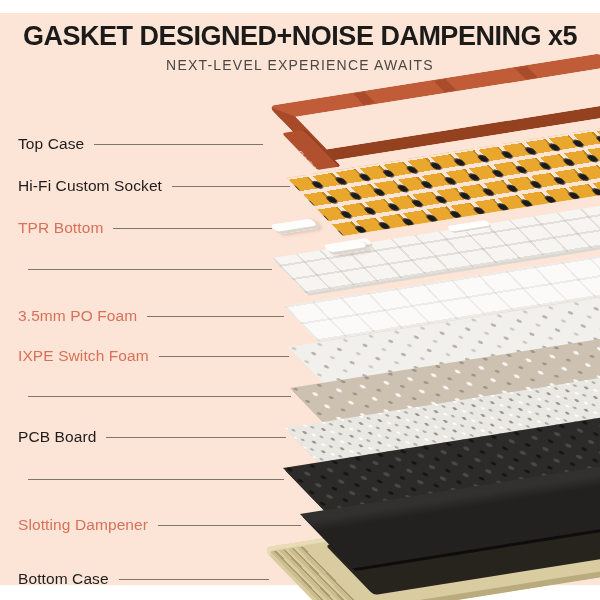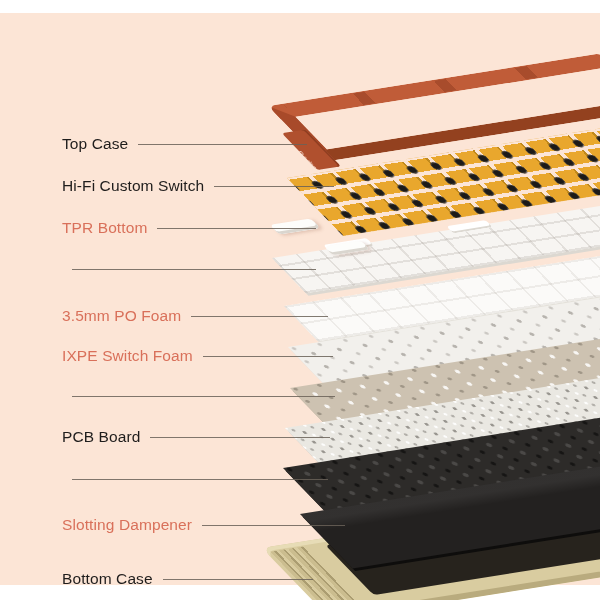--- a/index.html
+++ b/index.html
@@ -8,21 +8,21 @@
 
   
   #panel { position:absolute; left:0; top:13px; width:600px; height:572px; background:#fce5d6; }
 
   
   #header { position:absolute; top:21px; left:0; width:600px; text-align:center; z-index:30; }
   #title { font-size:27px; font-weight:bold; color:#1d1b1a; letter-spacing:-0.5px; }
   #subtitle { margin-top:5px; font-size:14px; font-weight:normal; color:#4a4745; letter-spacing:1.2px; }
 
   
-  .lrow { position:absolute; left:18px; height:20px; display:flex; align-items:center; z-index:40;margin-left:44px; }
+  .lrow { position:absolute; left:18px; height:20px; display:flex; align-items:center; z-index:40; }
   .ltxt { font-size:15.5px; font-weight:500; color:#1f1d1c; letter-spacing:0.1px; white-space:nowrap; }
   .ltxt.accent { color:#d9705a; }
   .leader { flex:1; margin-left:10px; border-top:1.5px solid #6a6258; opacity:0.85; }
 
   
   .ply { position:absolute; transform-origin:0 0; transform:rotate(-9deg) skewX(35deg); z-index:10; }
 
   
   #topcase { left:268px; top:106px; width:338px; height:64px;
     border:12px solid #b25130; border-top-width:15px; border-left-width:15px;
@@ -106,20 +106,24 @@
     background-image:linear-gradient(180deg, rgba(255,255,255,0.07) 0 8px, transparent 20px);
     box-shadow:0 3px 0 #0e0d0c; z-index:11; }
 </style>
 </head>
 <body>
 
 <div id="canvas">
 
   <div id="panel"></div>
 
+  <div id="header">
+    <div id="title">GASKET DESIGNED+NOISE DAMPENING x5</div>
+    <div id="subtitle">NEXT-LEVEL EXPERIENCE AWAITS</div>
+  </div>
 
   <div>
 
     <div class="ply" id="topcase">
       <div class="bars"></div>
       <div id="logo-tab">
         <span>Redragon</span>
       </div>
     </div>
 
@@ -146,21 +150,21 @@
 
     <div class="ply" id="dampener"></div>
   </div>
 
   <div>
     <div class="lrow" style="top:134px;width:245px">
       <span class="ltxt">Top Case</span>
       <i class="leader"></i>
     </div>
     <div class="lrow" style="top:176px;width:272px">
-      <span class="ltxt">Hi-Fi Custom Switch</span>
+      <span class="ltxt">Hi-Fi Custom Socket</span>
       <i class="leader"></i>
     </div>
     <div class="lrow" style="top:218px;width:254px">
       <span class="ltxt accent">TPR Bottom</span>
       <i class="leader"></i>
     </div>
     <div class="lrow" style="top:259px;width:254px">
       <i class="leader"></i>
     </div>
     <div class="lrow" style="top:306px;width:266px">

